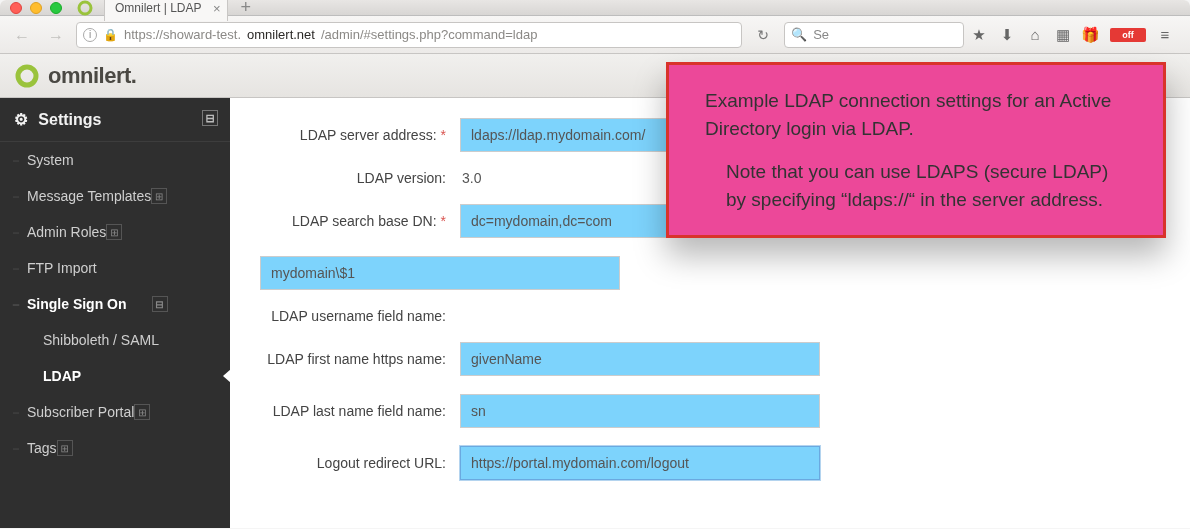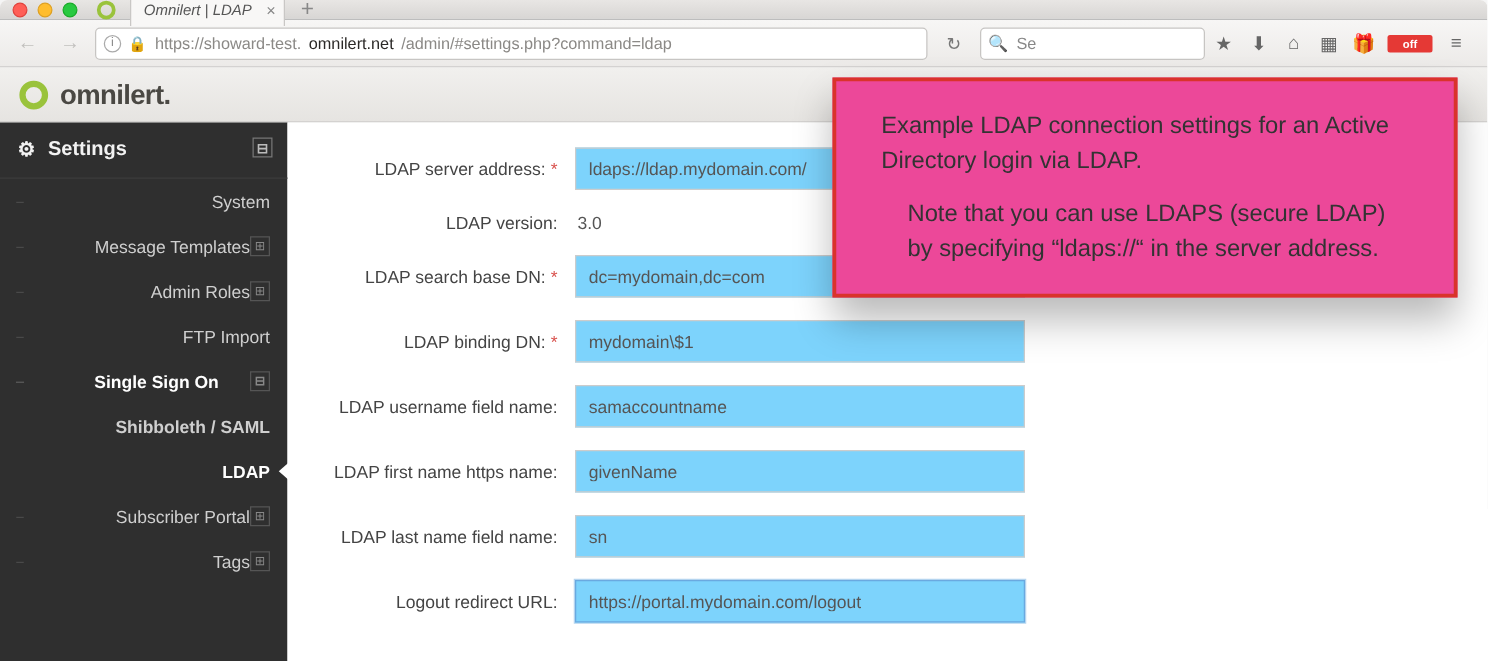--- a/index.html
+++ b/index.html
@@ -1,21 +1,21 @@
 <!DOCTYPE html>
 <html><head>
 <meta charset="utf-8">
 <style>
   * { box-sizing: border-box; margin: 0; padding: 0; }
   html, body { width: 100%; height: 100%; font-family: "Helvetica Neue", Arial, sans-serif; font-size: 14px; color: #333; }
   body { background: #f5f5f5; }
 
   
   .browser { width: 1190px; background: #fff; position: relative; border-radius: 6px 6px 0 0; overflow: hidden; }
-  .titlebar { height: 16px; background: linear-gradient(#e8e6e4,#d8d6d4); display: flex; align-items: center; padding: 0 10px; border-bottom: 1px solid #bdbdbd; font-style: italic; }
+  .titlebar { height: 16px; background: linear-gradient(#e8e6e4,#d8d6d4); display: flex; align-items: center; padding: 0 10px; border-bottom: 1px solid #bdbdbd; }
   .traffic { display: flex; gap: 8px; margin-right: 14px; }
   .dot { width: 12px; height: 12px; border-radius: 50%; }
   .dot.red   { background:#ff5f57; border:1px solid #e0443e; }
   .dot.yellow{ background:#ffbd2e; border:1px solid #dea123; }
   .dot.green { background:#28c940; border:1px solid #1aab29; }
   .favbox { width:18px; height:18px; margin-right:10px; display:flex; align-items:center; justify-content:center; }
   .tab { background:#f8f7f6; border:1px solid #c9c7c5; border-bottom:none; height:26px; display:flex; align-items:center; padding:0 26px 0 10px; border-radius:4px 4px 0 0; font-size:12px; color:#555; position:relative; max-width:200px; }
   .tab .tab-close { position:absolute; right:7px; top:5px; font-size:13px; color:#888; }
   .newtab { margin-left:6px; font-size:18px; color:#888; padding:0 6px; }
 
@@ -35,24 +35,24 @@
   
   .app { width:100%; display:flex; flex-wrap:wrap; }
   .app-header { width:100%; height:44px; background:linear-gradient(#f1f0ee,#e6e4e1); border-bottom:1px solid #c7c5c3; display:flex; align-items:center; padding:0 14px; gap:8px; }
   .brand-text { font-size:22px; font-weight:600; color:#4a4843; letter-spacing:-0.5px; }
   .brand-text .dot-stop { color:#4a4843; }
   .brand-icon svg { display:block; }
 
   .sidebar { width:230px; background:#2f2f2f; color:#d0d0d0; min-height:395px; }
   .sb-header { display:flex; align-items:center; gap:10px; padding:12px 14px; border-bottom:1px solid #3d3d3d; font-size:16px; font-weight:600; color:#f2f2f2; position:relative; }
   .sb-header .exp { position:absolute; right:12px; top:12px; width:16px; height:16px; border:1px solid #777; font-size:11px; display:flex; align-items:center; justify-content:center; color:#bbb; }
-  .sb-item { display:flex; align-items:center; justify-content:flex-end; padding:10px 14px 10px 24px; font-size:14px; color:#cfcfcf; border-left:3px solid transparent; position:relative; }
+  .sb-item { display:flex; align-items:center; justify-content:flex-start; padding:10px 14px 10px 24px; font-size:14px; color:#cfcfcf; border-left:3px solid transparent; position:relative; }
   .sb-item .tree { position:absolute; left:10px; color:#555; font-size:12px; }
   .sb-item .badge { width:16px; height:16px; border:1px solid #555; font-size:10px; display:flex; align-items:center; justify-content:center; color:#888; }
-  .sb-sub { padding-left:40px;font-weight:bold; }
+  .sb-sub { padding-left:40px; }
   .sb-item.active { color:#fff; font-weight:700; }
   .sb-item.active::after { content:""; position:absolute; right:-1px; top:50%; transform:translateY(-50%); width:0; height:0; border-top:7px solid transparent; border-bottom:7px solid transparent; border-right:8px solid #fff; }
   .sb-parent-active { color:#fff; font-weight:600;gap:25px; }
 
   .content { flex:1; background:#fff; padding:20px 30px 30px 30px; min-height:395px; }
   .form-row { display:flex; align-items:center; margin-bottom:18px; }
   .form-label { width:200px; text-align:right; padding-right:14px; font-size:14px; color:#444; }
   .req { color:#d9534f; margin-left:4px; }
   .form-input { width:360px; height:34px; border:1px solid #ccc; padding:0 10px; font-size:14px; color:#555; background:#7dd3fc; }
   .form-static { font-size:14px; color:#555; padding-left:2px; }
@@ -179,26 +179,24 @@
           </div>
           <div class="form-row">
             <div class="form-label"><span>LDAP version:</span></div>
             <div class="form-static">3.0</div>
           </div>
           <div class="form-row">
             <div class="form-label"><span>LDAP search base DN:</span><span class="req">*</span></div>
             <input class="form-input" type="text" value="dc=mydomain,dc=com" style="">
           </div>
           <div class="form-row">
-            <div class="form-label"><span>LDAP binding DN:</span><span class="req">*</span></div>
             <input class="form-input" type="text" value="mydomain\$1" style="">
           </div>
           <div class="form-row">
             <div class="form-label"><span>LDAP username field name:</span></div>
-            <input class="form-input" type="text" value="samaccountname" style="">
           </div>
           <div class="form-row">
             <div class="form-label"><span>LDAP first name https name:</span></div>
             <input class="form-input" type="text" value="givenName" style="">
           </div>
           <div class="form-row">
             <div class="form-label"><span>LDAP last name field name:</span></div>
             <input class="form-input" type="text" value="sn" style="">
           </div>
           <div class="form-row">

